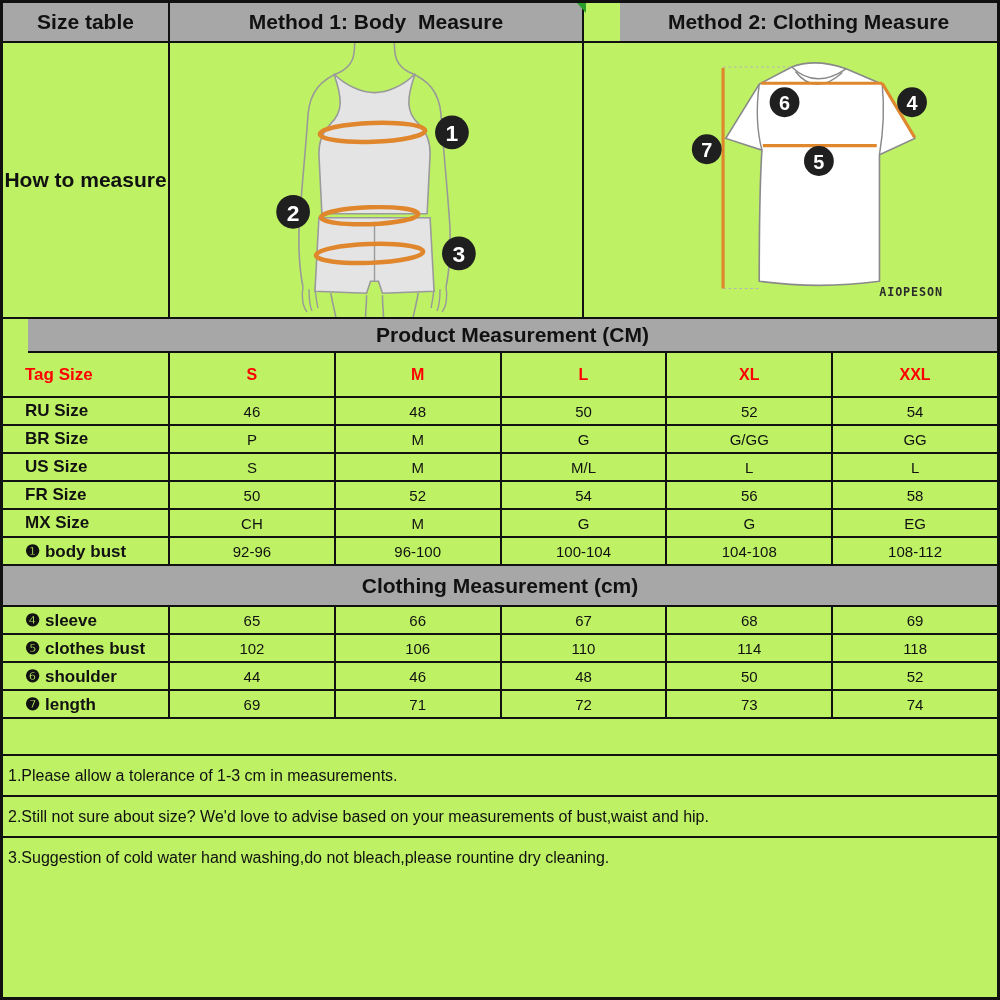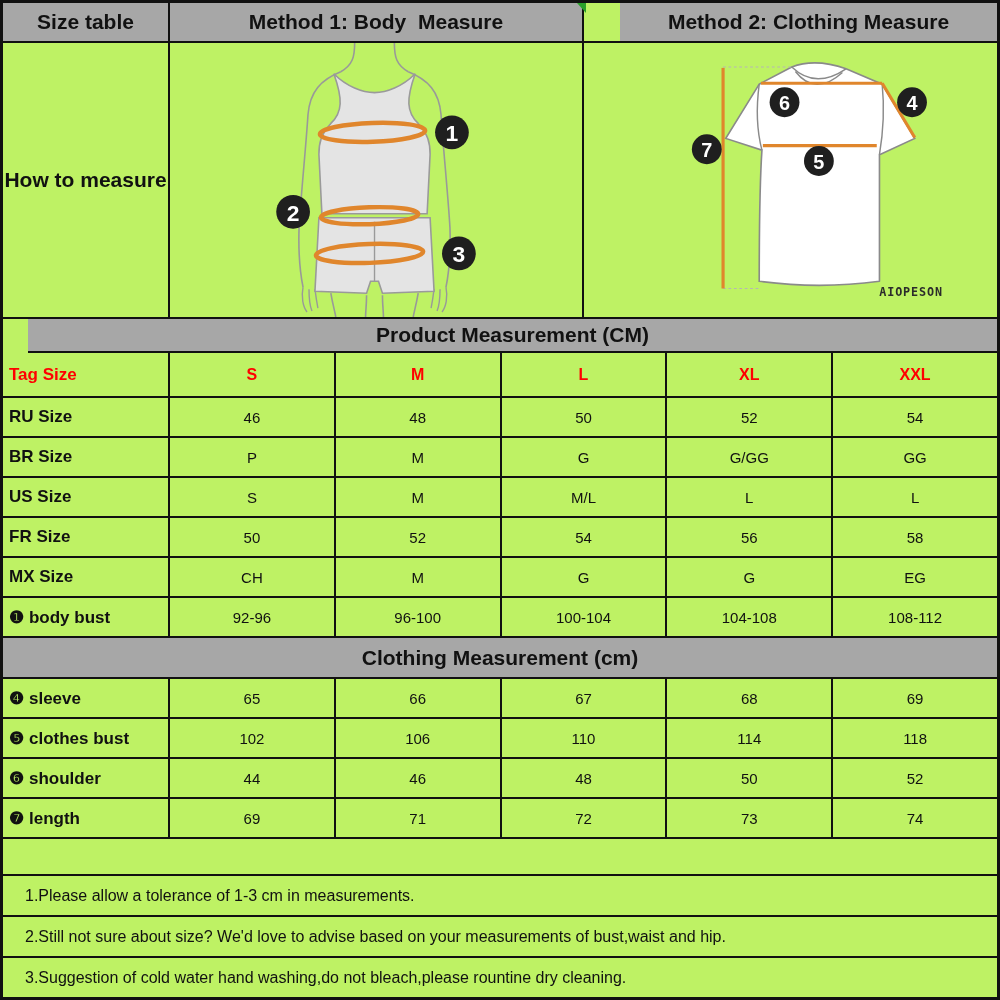--- a/index.html
+++ b/index.html
@@ -11,41 +11,41 @@
   .row { display:flex; box-sizing:border-box; border-bottom:2px solid #111; }
   .row.last { border-bottom:none; }
   .cell {
     box-sizing:border-box; border-right:2px solid #111;
     display:flex; align-items:center; justify-content:center; overflow:hidden;
   }
   .cell.nr { border-right:none; }
   .gray { background:#a7a7a7; }
   .hdr-text { font-weight:bold; font-size:21px; white-space:pre; }
   .title-text { font-weight:bold; font-size:21px; }
-  .label-cell { width:167px; justify-content:flex-start; padding-left:6px;
+  .label-cell { width:167px; justify-content:flex-start; padding-left:22px;
                 font-weight:bold; font-size:17px; }
   .val-cell { flex:1; font-size:15px; }
   .red { color:#f00; }
   .tag-label { font-size:17px; }
   .tag-val { font-weight:bold; font-size:16px; }
   .howto { width:167px; font-weight:bold; font-size:21px; text-align:center;
            line-height:1.75; }
   .illo { padding:0; }
   .illo svg { display:block; width:100%; height:100%; }
   .note-row { justify-content:center;margin-top:48px; }
   .note-title { font-size:18px; color:#f21f1f; }
-  .note-item { justify-content:flex-start; padding-left:22px; font-size:16px; }
+  .note-item { justify-content:flex-start; padding-left:5px; font-size:16px; }
   .flag { position:absolute; left:574px; top:0; width:0; height:0;
           border-top:10px solid #2aa02a; border-left:9px solid transparent; }
   
   .r-top    { height:40px; }
   .r-illo   { height:276px; }
   .r-pmhdr  { height:34px;margin-left:25px; }
   .r-tag    { height:45px; }
-  .r-std    { height:40px; }
+  .r-std    { height:28px; }
   .r-cmhdr  { height:41px; }
   .r-note   { height:37px; }
   .r-n1     { height:41px; }
   .r-n2     { height:41px; }
   .r-n3     { height:39px; }
   .w-m1 { width:414px; }
   .w-m2 { flex:1;margin-left:36px; }
   .w-st { width:167px; }
 </style>
 </head>

